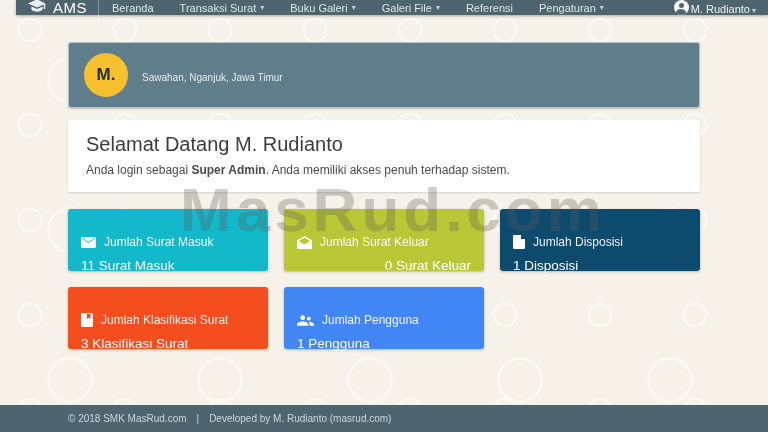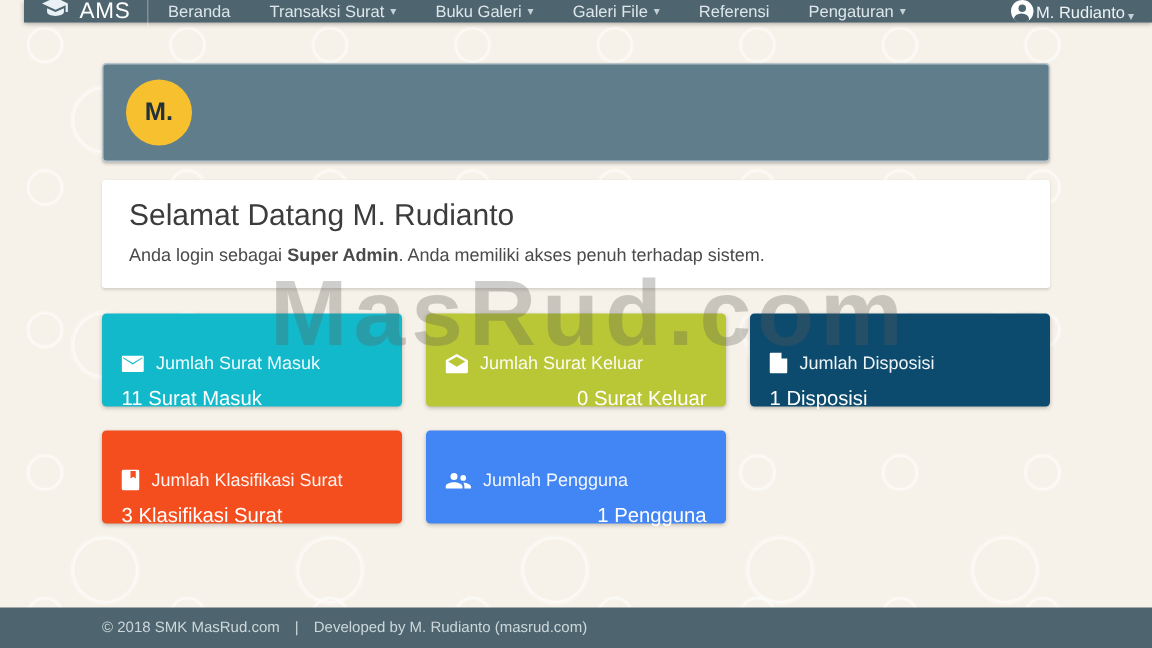--- a/index.html
+++ b/index.html
@@ -122,20 +122,21 @@
     <span>M. Rudianto</span>
     <span class="caret">▾</span>
   </div>
 </div>
 
 <div class="page">
 
   <div class="banner">
     <div class="logo-circle">M.</div>
     <div>
+      <div class="banner-addr">Sawahan, Nganjuk, Jawa Timur</div>
     </div>
   </div>
 
   <div class="welcome">
     <h1>Selamat Datang M. Rudianto</h1>
     <p><span>Anda login sebagai </span><b>Super Admin</b><span>. Anda memiliki akses penuh terhadap sistem.</span></p>
   </div>
 
   <div class="stats">
 
@@ -180,21 +181,21 @@
         <span>
           <svg width="12" height="14" viewBox="0 0 12 14">
               <path fill="#fff" d="M1.5 0h9A1.5 1.5 0 0 1 12 1.5v11A1.5 1.5 0 0 1 10.5 14h-9A1.5 1.5 0 0 1 0 12.5v-11A1.5 1.5 0 0 1 1.5 0zM6 1v5l1.8-1.2L9.5 6V1H6z"></path>
             </svg>
         </span>
         <span>Jumlah Klasifikasi Surat</span>
       </div>
       <div class="tile-value">3 Klasifikasi Surat</div>
     </div>
 
-    <div class="tile" style="background: rgb(66, 133, 244); text-align: right;">
+    <div class="tile" style="background: rgb(66, 133, 244);">
       <div class="tile-head">
         <span>
           <svg width="17" height="11" viewBox="0 0 18 11">
               <path fill="#fff" d="M6 5a2.5 2.5 0 1 0 0-5 2.5 2.5 0 0 0 0 5zm6.5.5a2 2 0 1 0 0-4 2 2 0 0 0 0 4zM6 6.5c-2.7 0-6 1.3-6 3V11h12V9.5c0-1.7-3.3-3-6-3zm6.5.3c.5.6.8 1.3.8 2.2V11H18V9.8c0-1.5-2.8-2.8-5.5-3z"></path>
             </svg>
         </span>
         <span>Jumlah Pengguna</span>
       </div>
       <div class="tile-value">1 Pengguna</div>
     </div>

